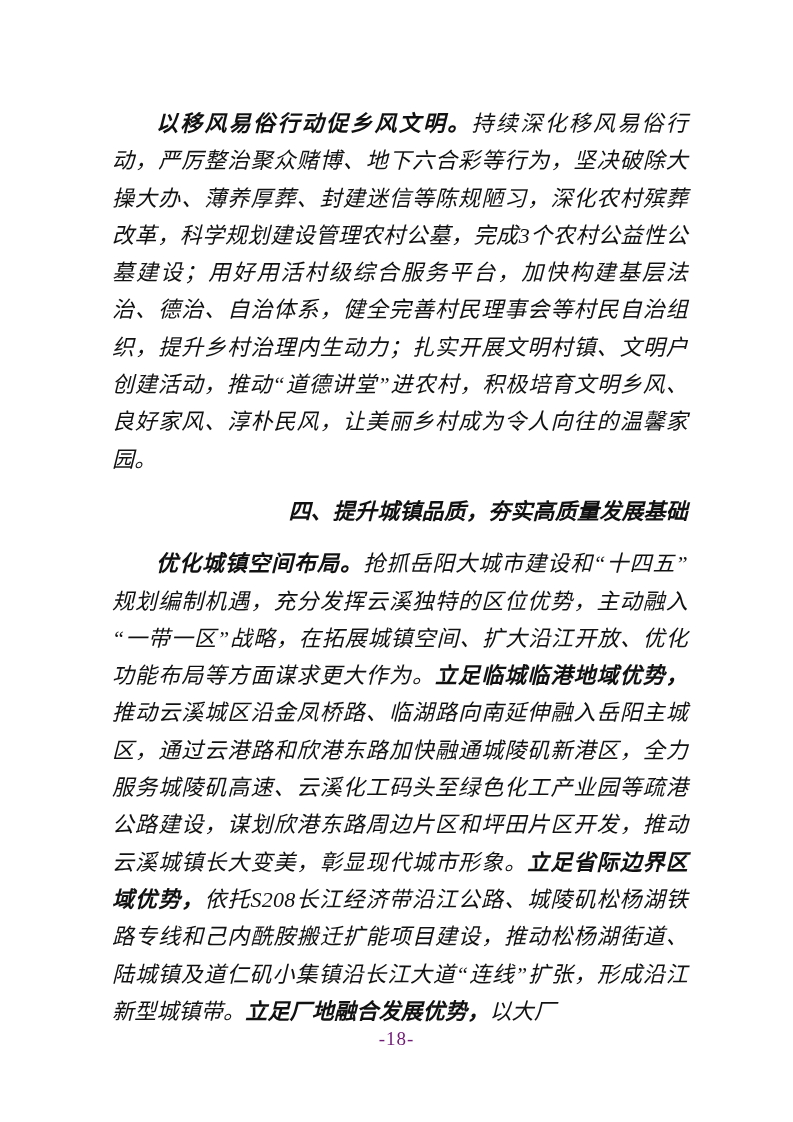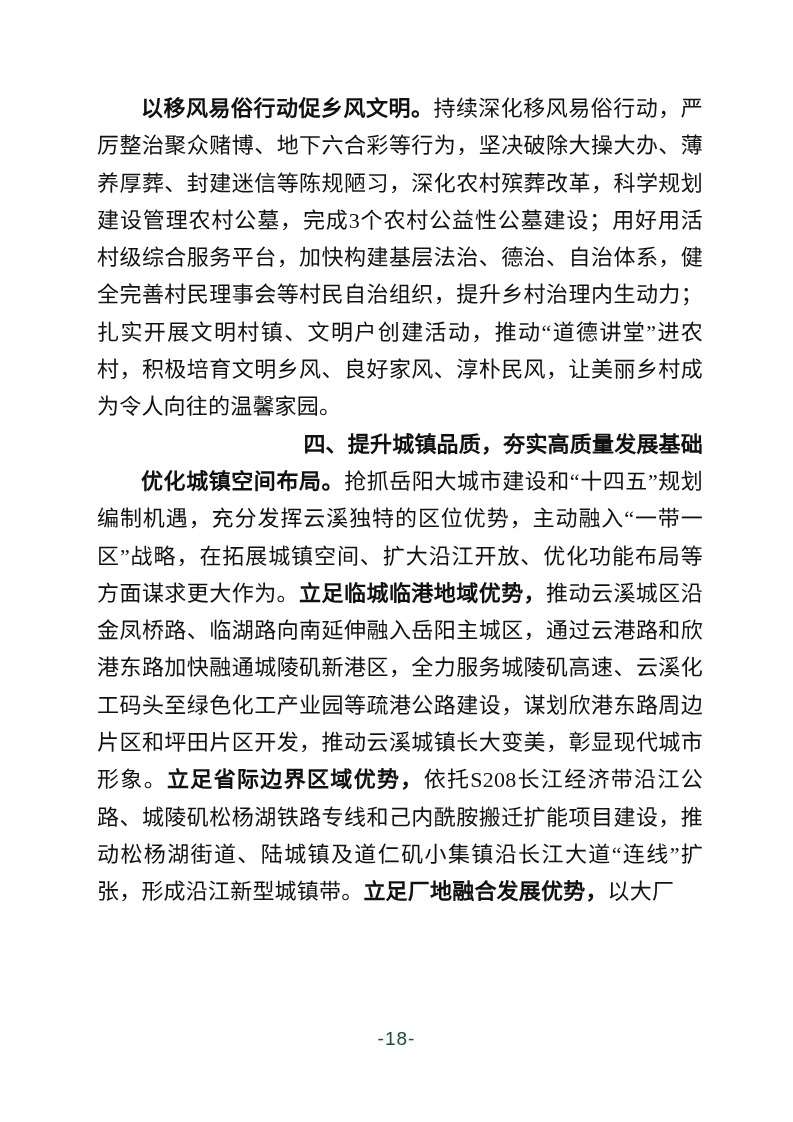--- a/index.html
+++ b/index.html
@@ -22,23 +22,24 @@
     left: 97px;
     top: 90px;
     width: 606px;
     font-size: 22px;
     line-height: 37.3px;
     text-align: justify;
     text-justify: inter-character;
     letter-spacing: 0.2px;
   }
   .para {
-    margin: 0;
+    margin: 15px;
     padding: 0;
     text-indent: 2em;
+    font-style: italic;
   }
   .para.heading {
     font-family: "Liberation Sans", "DejaVu Sans", sans-serif;
     font-weight: 700;
     text-align: right;
   }
   .seg-lead {
     font-weight: 700;
   }
   .seg-bold {
@@ -48,22 +49,22 @@
     font-weight: 400;
   }
   .footer {
     position: absolute;
     left: 0;
     top: 1028px;
     width: 100%;
     text-align: center;
     font-size: 19px;
     letter-spacing: 1px;
-    color: #14532d;
-    font-family: Liberation Sans, sans-serif;
+    color: #701a75;
+    font-family: Liberation Serif, serif;
   }
 </style>
 </head>
 <body>
 
 <div class="page">
   <div class="content">
       <p class="para body"><span class="seg-lead">以移风易俗行动促乡风文明。</span><span class="seg-normal">持续深化移风易俗行动，严厉整治聚众赌博、地下六合彩等行为，坚决破除大操大办、薄养厚葬、封建迷信等陈规陋习，深化农村殡葬改革，科学规划建设管理农村公墓，完成3个农村公益性公墓建设；用好用活村级综合服务平台，加快构建基层法治、德治、自治体系，健全完善村民理事会等村民自治组织，提升乡村治理内生动力；扎实开展文明村镇、文明户创建活动，推动“道德讲堂”进农村，积极培育文明乡风、良好家风、淳朴民风，让美丽乡村成为令人向往的温馨家园。</span></p>
       <p class="para heading"><span class="seg-bold">四、提升城镇品质，夯实高质量发展基础</span></p>
       <p class="para body"><span class="seg-lead">优化城镇空间布局。</span><span class="seg-normal">抢抓岳阳大城市建设和“十四五”规划编制机遇，充分发挥云溪独特的区位优势，主动融入“一带一区”战略，在拓展城镇空间、扩大沿江开放、优化功能布局等方面谋求更大作为。</span><span class="seg-bold">立足临城临港地域优势，</span><span class="seg-normal">推动云溪城区沿金凤桥路、临湖路向南延伸融入岳阳主城区，通过云港路和欣港东路加快融通城陵矶新港区，全力服务城陵矶高速、云溪化工码头至绿色化工产业园等疏港公路建设，谋划欣港东路周边片区和坪田片区开发，推动云溪城镇长大变美，彰显现代城市形象。</span><span class="seg-bold">立足省际边界区域优势，</span><span class="seg-normal">依托S208长江经济带沿江公路、城陵矶松杨湖铁路专线和己内酰胺搬迁扩能项目建设，推动松杨湖街道、陆城镇及道仁矶小集镇沿长江大道“连线”扩张，形成沿江新型城镇带。</span><span class="seg-bold">立足厂地融合发展优势，</span><span class="seg-normal">以大厂</span></p>

